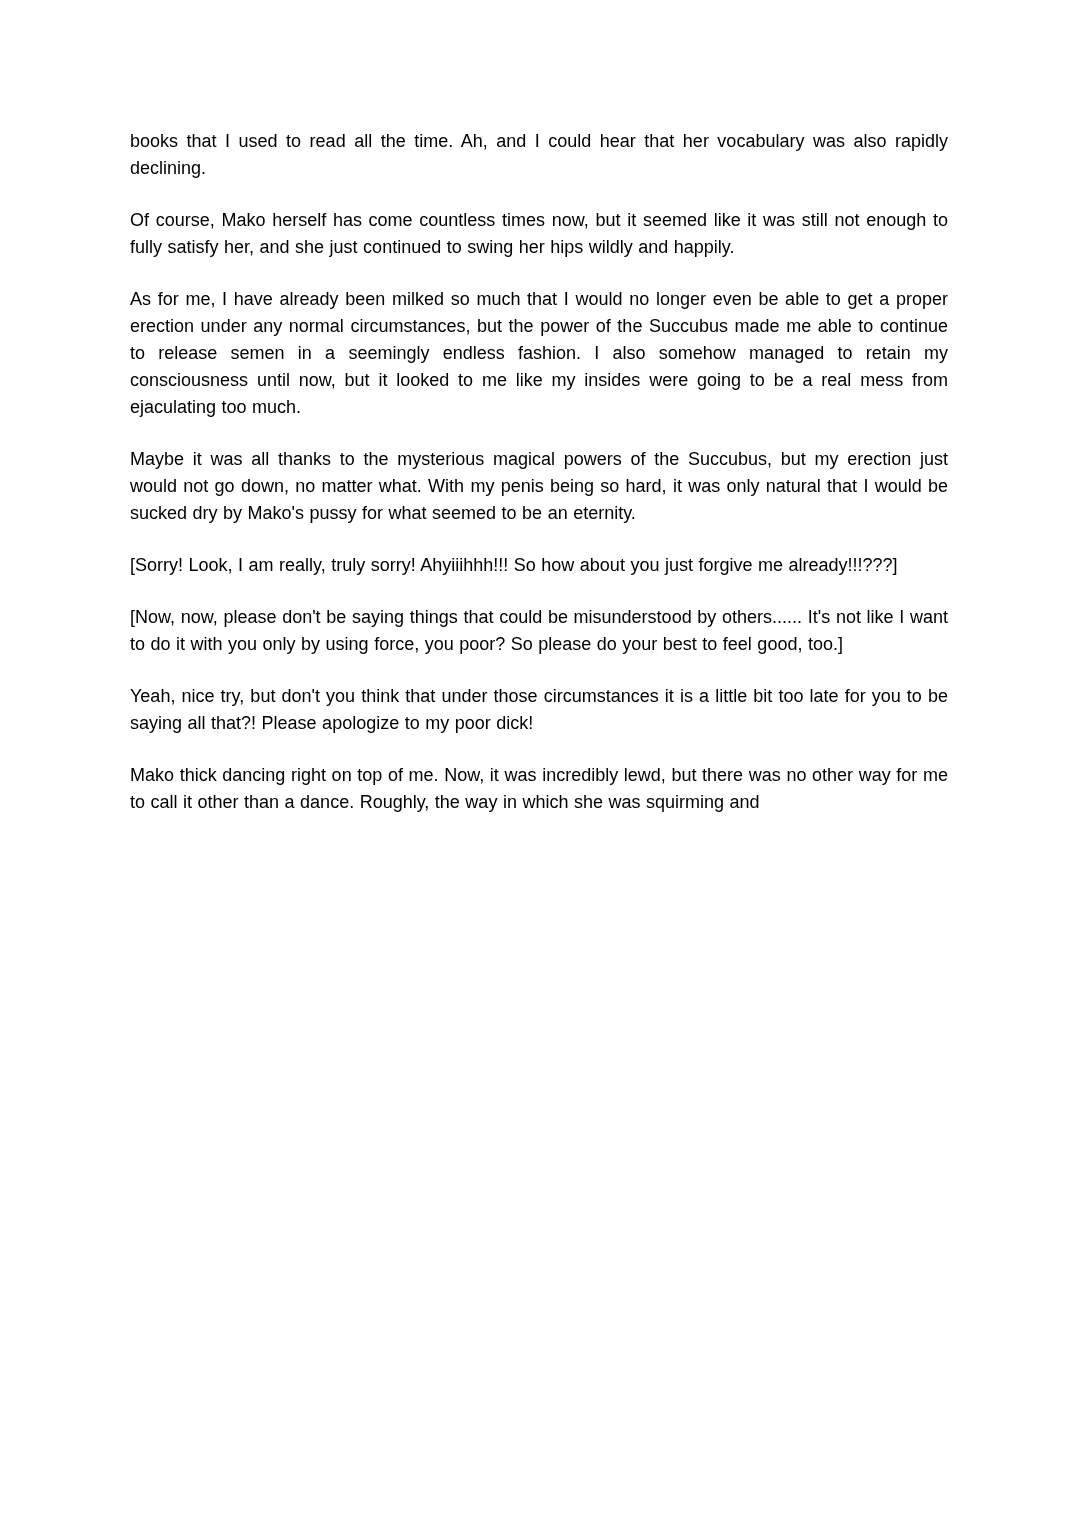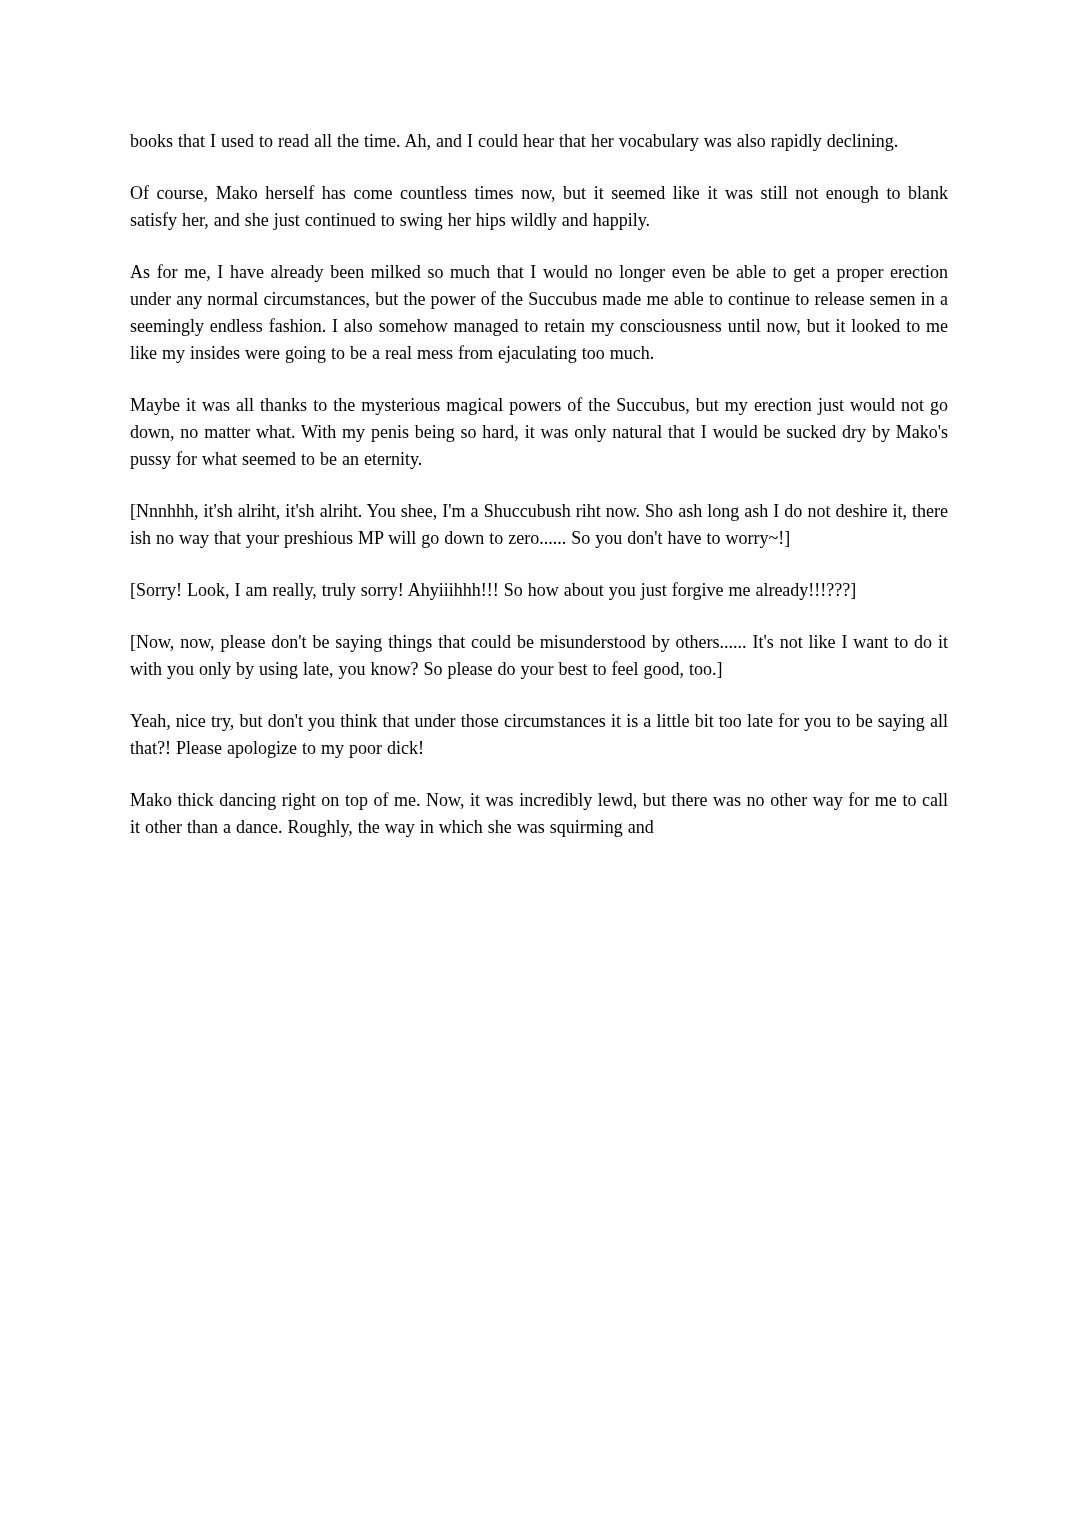--- a/index.html
+++ b/index.html
@@ -8,39 +8,38 @@
     background: #ffffff;
   }
   .page {
     position: relative;
     width: 1080px;
     height: 1525px;
     background: #ffffff;
     box-sizing: border-box;
     padding: 128px 132px 0 130px;
     overflow: hidden;
-    font-family: Liberation Serif, serif;
+    font-family: Liberation Sans, sans-serif;
     font-size: 18px;
     line-height: 27px;
     color: #000000;
     -webkit-font-smoothing: antialiased;
   }
   .page p {
     margin: 0 0 25px 0;
     text-align: justify;
     text-justify: inter-word;
     word-spacing: 0.5px;
   }
 </style>
 </head>
 <body>
 
 <div class="page">
   <p>books that I used to read all the time. Ah, and I could hear that her vocabulary was also rapidly declining.</p>
-  <p>Of course, Mako herself has come countless times now, but it seemed like it was still not enough to blank satisfy her, and she just continued to swing her hips wildly and happily.</p>
+  <p>Of course, Mako herself has come countless times now, but it seemed like it was still not enough to fully satisfy her, and she just continued to swing her hips wildly and happily.</p>
   <p>As for me, I have already been milked so much that I would no longer even be able to get a proper erection under any normal circumstances, but the power of the Succubus made me able to continue to release semen in a seemingly endless fashion. I also somehow managed to retain my consciousness until now, but it looked to me like my insides were going to be a real mess from ejaculating too much.</p>
   <p>Maybe it was all thanks to the mysterious magical powers of the Succubus, but my erection just would not go down, no matter what. With my penis being so hard, it was only natural that I would be sucked dry by Mako's pussy for what seemed to be an eternity.</p>
-  <p>[Nnnhhh, it'sh alriht, it'sh alriht. You shee, I'm a Shuccubush riht now. Sho ash long ash I do not deshire it, there ish no way that your preshious MP will go down to zero...... So you don't have to worry~!]</p>
   <p>[Sorry! Look, I am really, truly sorry! Ahyiiihhh!!! So how about you just forgive me already!!!???]</p>
-  <p>[Now, now, please don't be saying things that could be misunderstood by others...... It's not like I want to do it with you only by using late, you know? So please do your best to feel good, too.]</p>
+  <p>[Now, now, please don't be saying things that could be misunderstood by others...... It's not like I want to do it with you only by using force, you poor? So please do your best to feel good, too.]</p>
   <p>Yeah, nice try, but don't you think that under those circumstances it is a little bit too late for you to be saying all that?! Please apologize to my poor dick!</p>
   <p>Mako thick dancing right on top of me. Now, it was incredibly lewd, but there was no other way for me to call it other than a dance. Roughly, the way in which she was squirming and</p>
 </div>
 
 </body></html>

